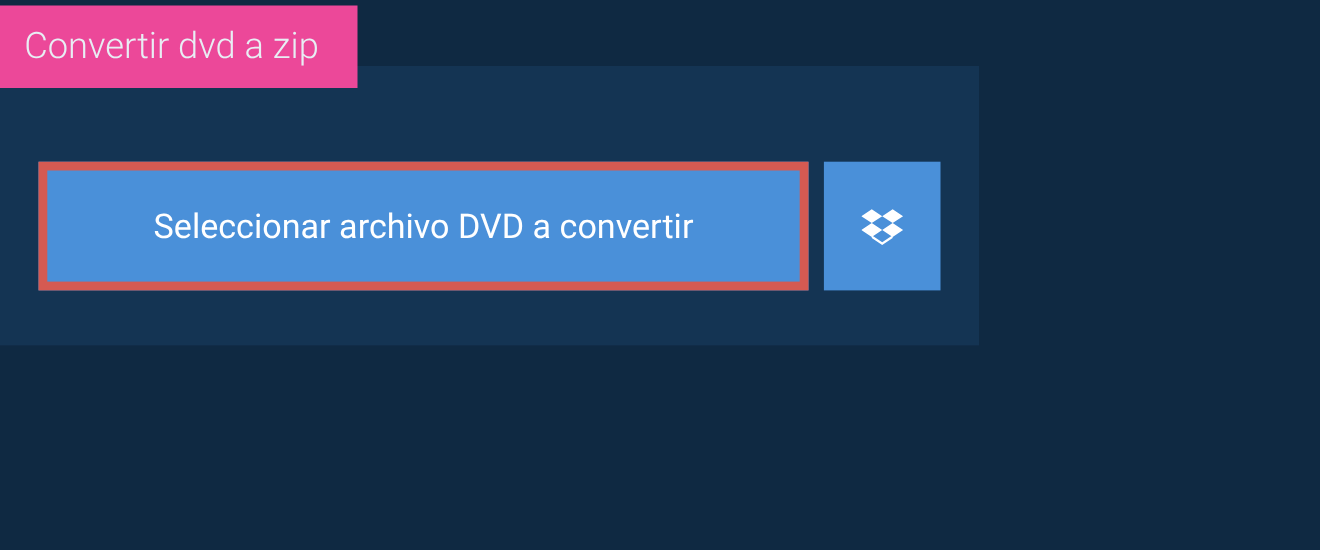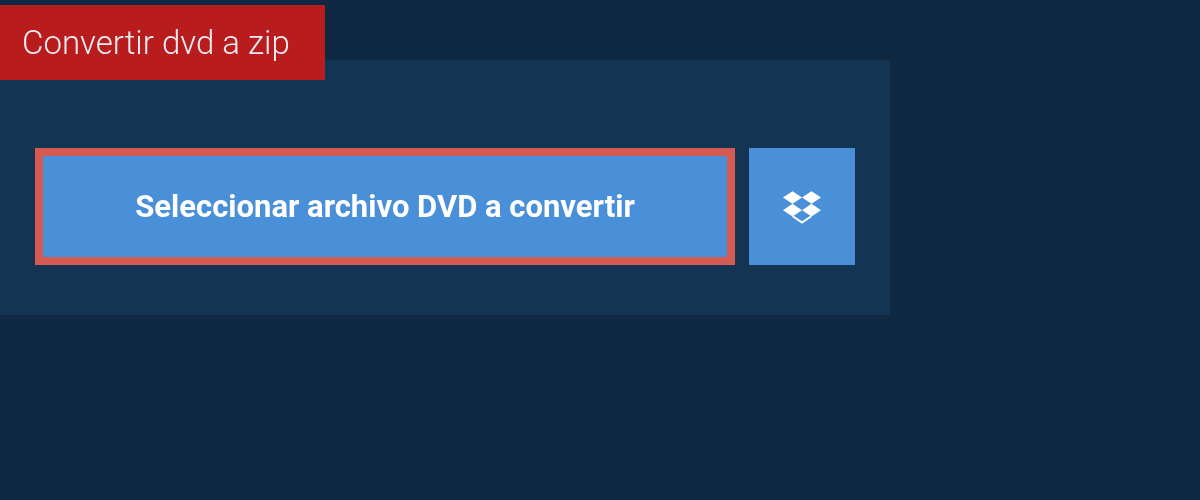--- a/index.html
+++ b/index.html
@@ -15,41 +15,41 @@
       overflow: hidden;
     }
     .panel {
       background-color: #143453;
       margin-top: 60px;
       padding-bottom: 50px;
       width: 890px;
     }
     .tab-header {
       display: inline-block;
-      background-color: #b91c1c;
+      background-color: #ec4899;
       padding: 18px 35px 18px 22px;
       color: #e8eef4;
       font-size: 33px;
       font-weight: 300;
       position: relative;
       top: -55px;
       margin-bottom: -55px;
     }
     .button-row {
       display: flex;
       gap: 14px;
       padding: 0 35px;
       margin-top: 35px;
     }
     .select-button {
       background-color: #4a90d9;
       border: 8px solid #d55a52;
       color: #ffffff;
       font-size: 31px;
-      font-weight: 700;
+      font-weight: 400;
       padding: 32px 24px;
       text-align: center;
       cursor: pointer;
       flex: 0 0 auto;
       width: 700px;
     }
     .dropbox-button {
       background-color: #4a90d9;
       width: 108px;
       display: flex;

